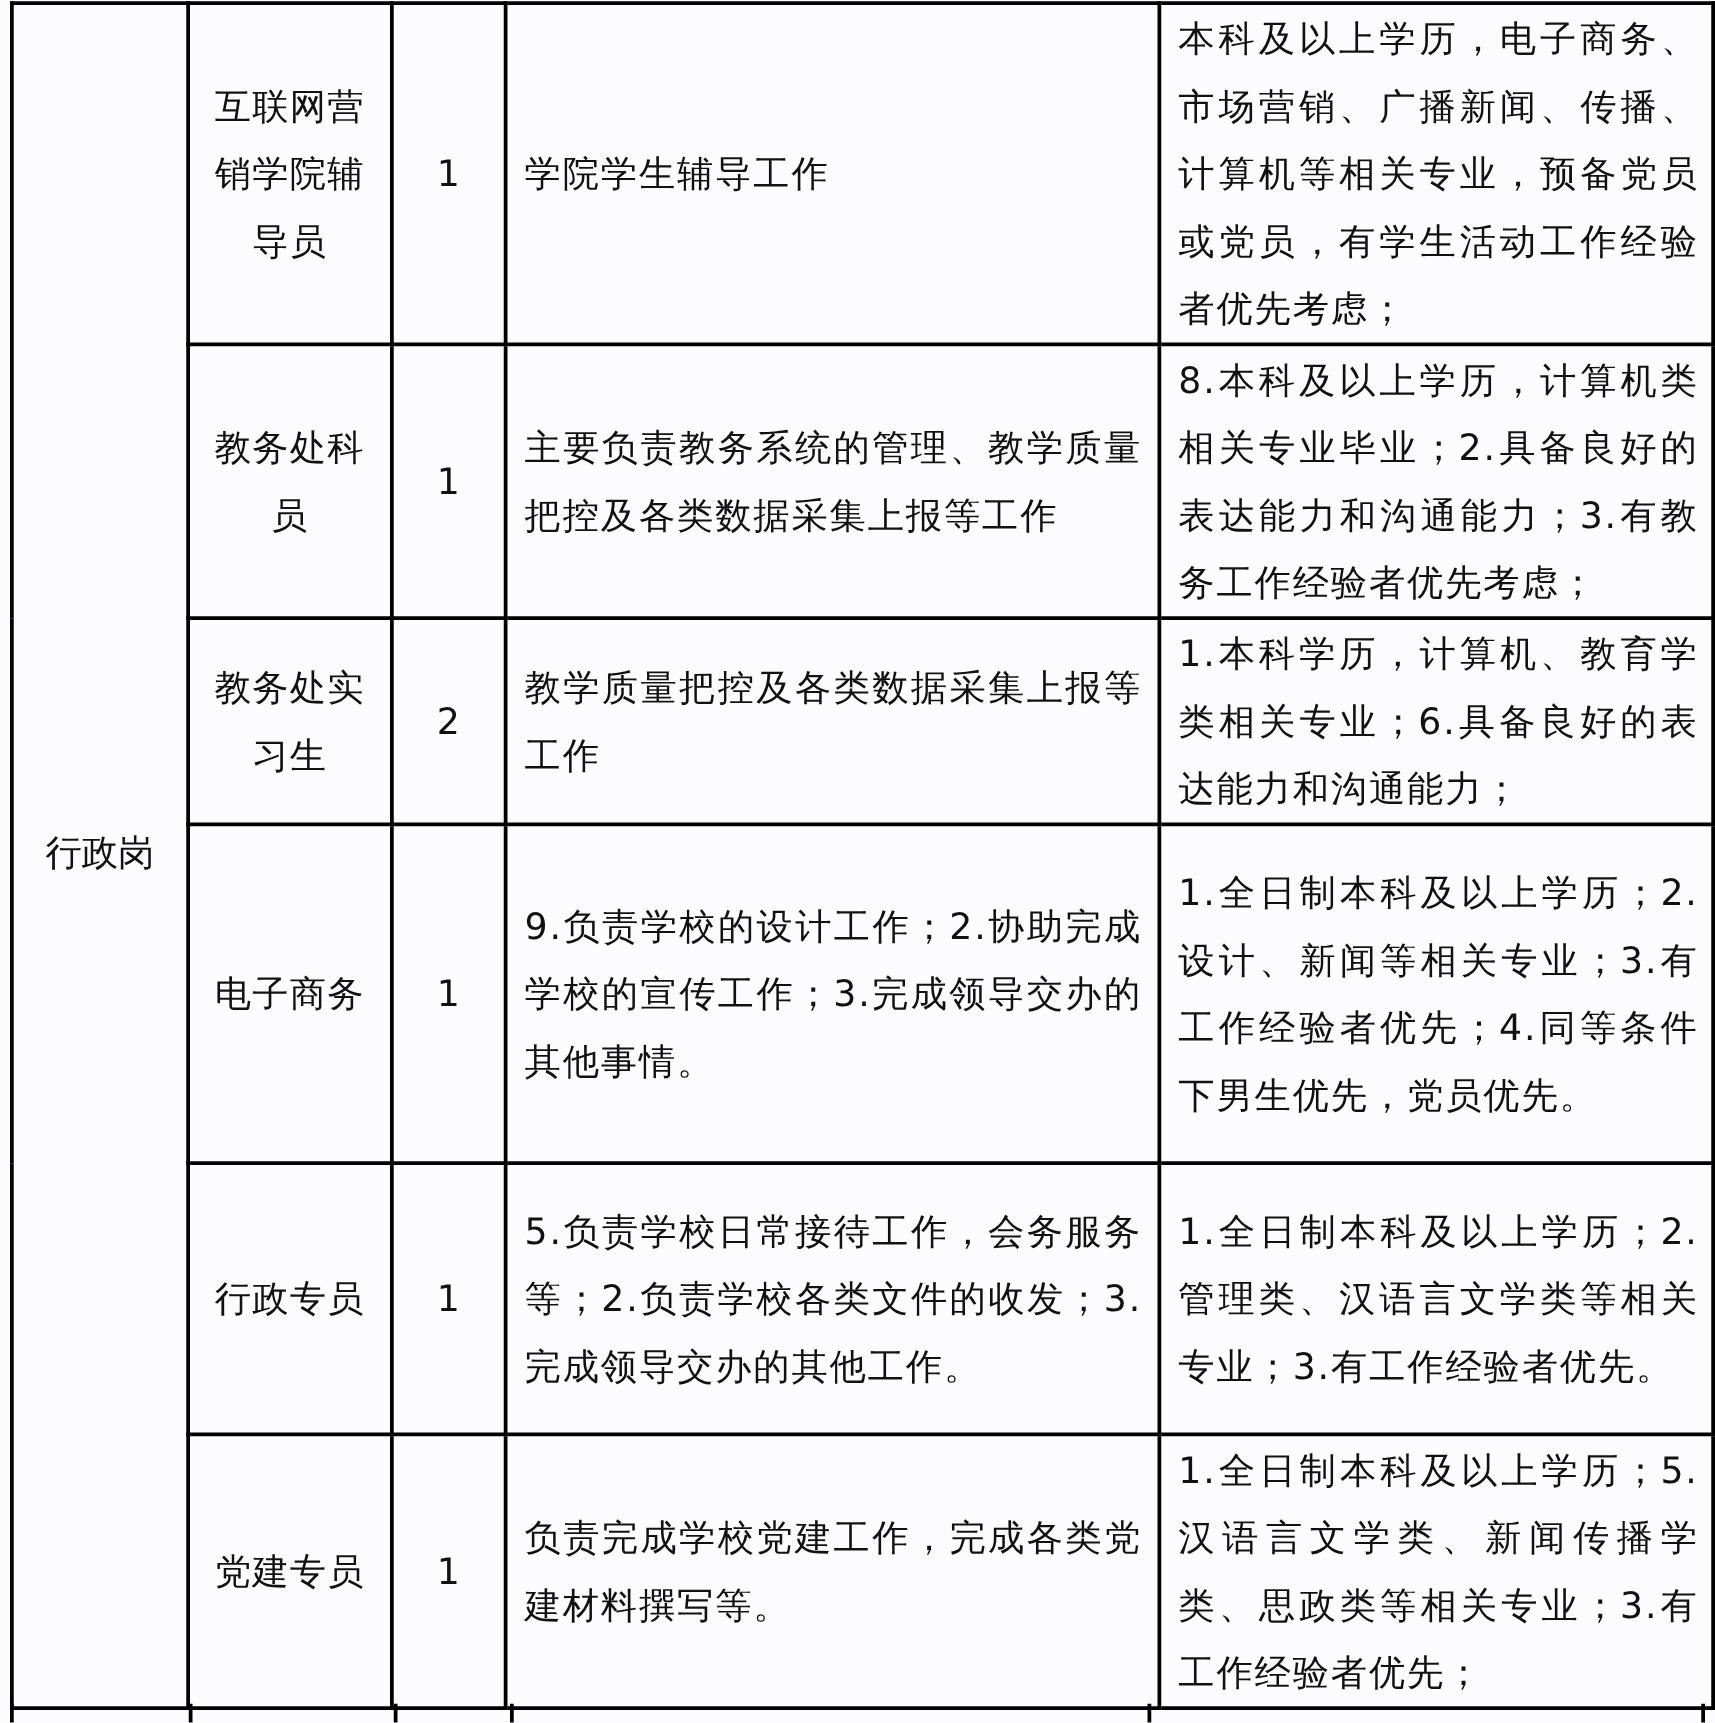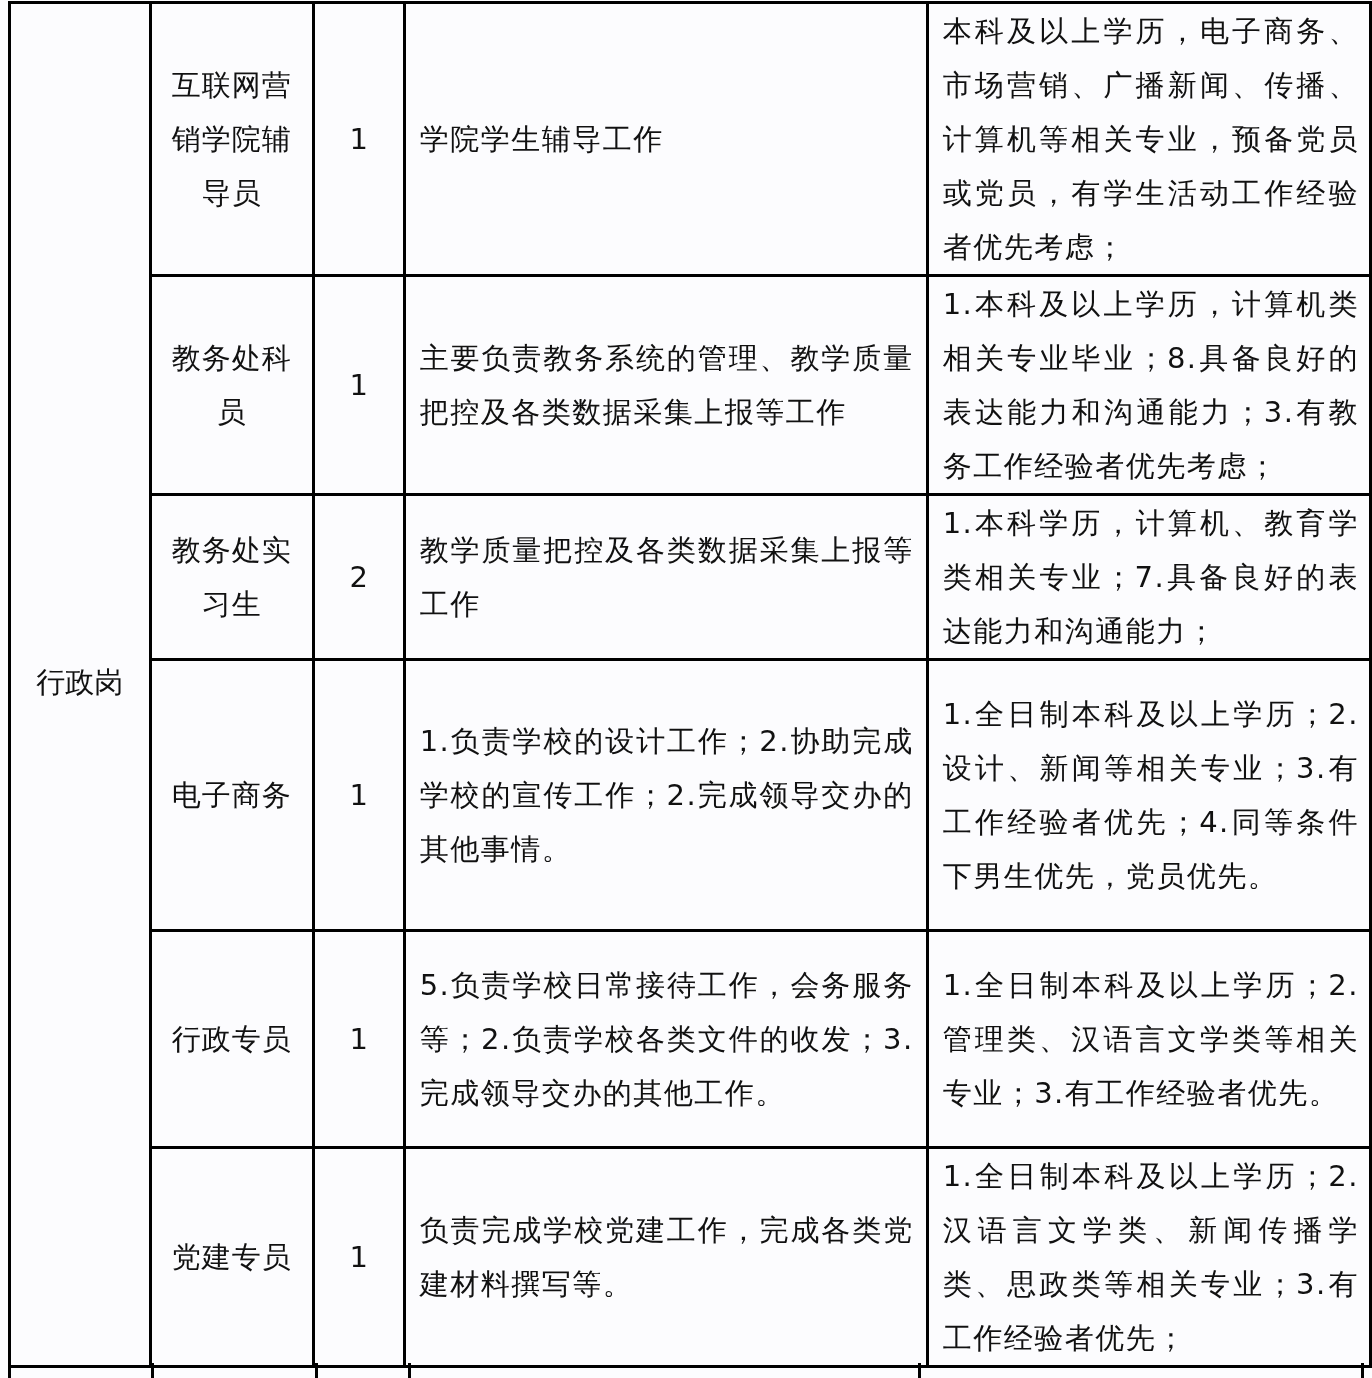--- a/index.html
+++ b/index.html
@@ -53,38 +53,38 @@
           <div class="justify">本科及以上学历，电子商务、市场营销、广播新闻、传播、计算机等相关专业，预备党员或党员，有学生活动工作经验者优先考虑；</div>
         </td>
     </tr>
     <tr style="height:218px">
       <td class="c-pos"><span class="pos-text">教务处科员</span></td>
       <td class="c-num"><span>1</span></td>
       <td class="c-desc">
           <div class="justify">主要负责教务系统的管理、教学质量把控及各类数据采集上报等工作</div>
         </td>
       <td class="c-req">
-          <div class="justify">1.本科及以上学历，计算机类相关专业毕业；8.具备良好的表达能力和沟通能力；3.有教务工作经验者优先考虑；</div>
+          <div class="justify">8.本科及以上学历，计算机类相关专业毕业；2.具备良好的表达能力和沟通能力；3.有教务工作经验者优先考虑；</div>
         </td>
     </tr>
     <tr style="height:164px">
       <td class="c-pos"><span class="pos-text">教务处实习生</span></td>
       <td class="c-num"><span>2</span></td>
       <td class="c-desc">
           <div class="justify">教学质量把控及各类数据采集上报等工作</div>
         </td>
       <td class="c-req">
-          <div class="justify">1.本科学历，计算机、教育学类相关专业；7.具备良好的表达能力和沟通能力；</div>
+          <div class="justify">1.本科学历，计算机、教育学类相关专业；6.具备良好的表达能力和沟通能力；</div>
         </td>
     </tr>
     <tr style="height:271px">
       <td class="c-pos"><span class="pos-text">电子商务</span></td>
       <td class="c-num"><span>1</span></td>
       <td class="c-desc">
-          <div class="justify">1.负责学校的设计工作；2.协助完成学校的宣传工作；2.完成领导交办的其他事情。</div>
+          <div class="justify">9.负责学校的设计工作；2.协助完成学校的宣传工作；3.完成领导交办的其他事情。</div>
         </td>
       <td class="c-req">
           <div class="justify">1.全日制本科及以上学历；2.设计、新闻等相关专业；3.有工作经验者优先；4.同等条件下男生优先，党员优先。</div>
         </td>
     </tr>
     <tr style="height:217px">
       <td class="c-pos"><span class="pos-text">行政专员</span></td>
       <td class="c-num"><span>1</span></td>
       <td class="c-desc">
           <div class="justify">5.负责学校日常接待工作，会务服务等；2.负责学校各类文件的收发；3.完成领导交办的其他工作。</div>
@@ -93,21 +93,21 @@
           <div class="justify">1.全日制本科及以上学历；2.管理类、汉语言文学类等相关专业；3.有工作经验者优先。</div>
         </td>
     </tr>
     <tr style="height:219px">
       <td class="c-pos"><span class="pos-text">党建专员</span></td>
       <td class="c-num"><span>1</span></td>
       <td class="c-desc">
           <div class="justify">负责完成学校党建工作，完成各类党建材料撰写等。</div>
         </td>
       <td class="c-req">
-          <div class="justify">1.全日制本科及以上学历；2.汉语言文学类、新闻传播学类、思政类等相关专业；3.有工作经验者优先；</div>
+          <div class="justify">1.全日制本科及以上学历；5.汉语言文学类、新闻传播学类、思政类等相关专业；3.有工作经验者优先；</div>
         </td>
     </tr>
   </tbody>
 </table>
 
 <div class="tail-line">
   <div class="v" style="left:140px"></div>
   <div class="v" style="left:304px"></div>
   <div class="v" style="left:397px"></div>
   <div class="v" style="left:907px"></div>

